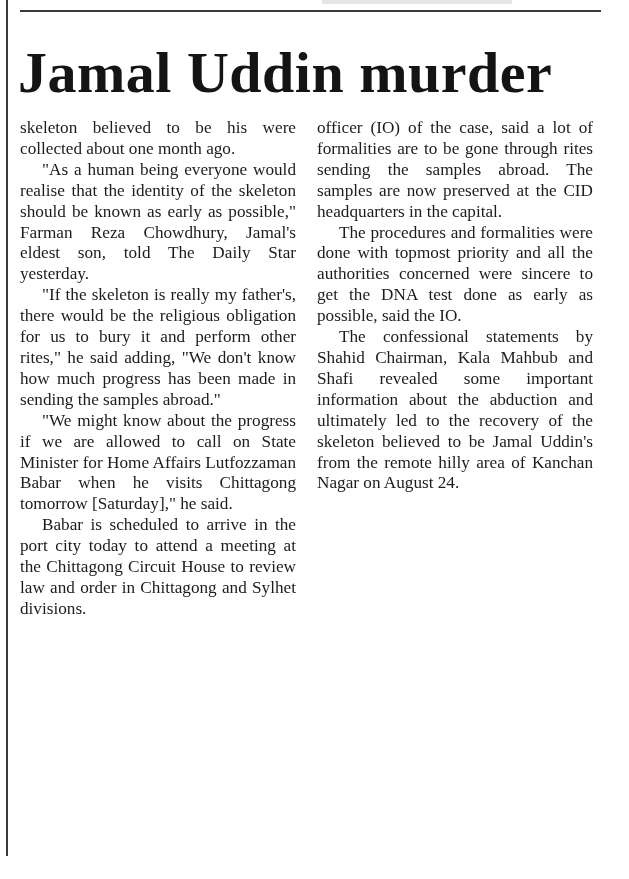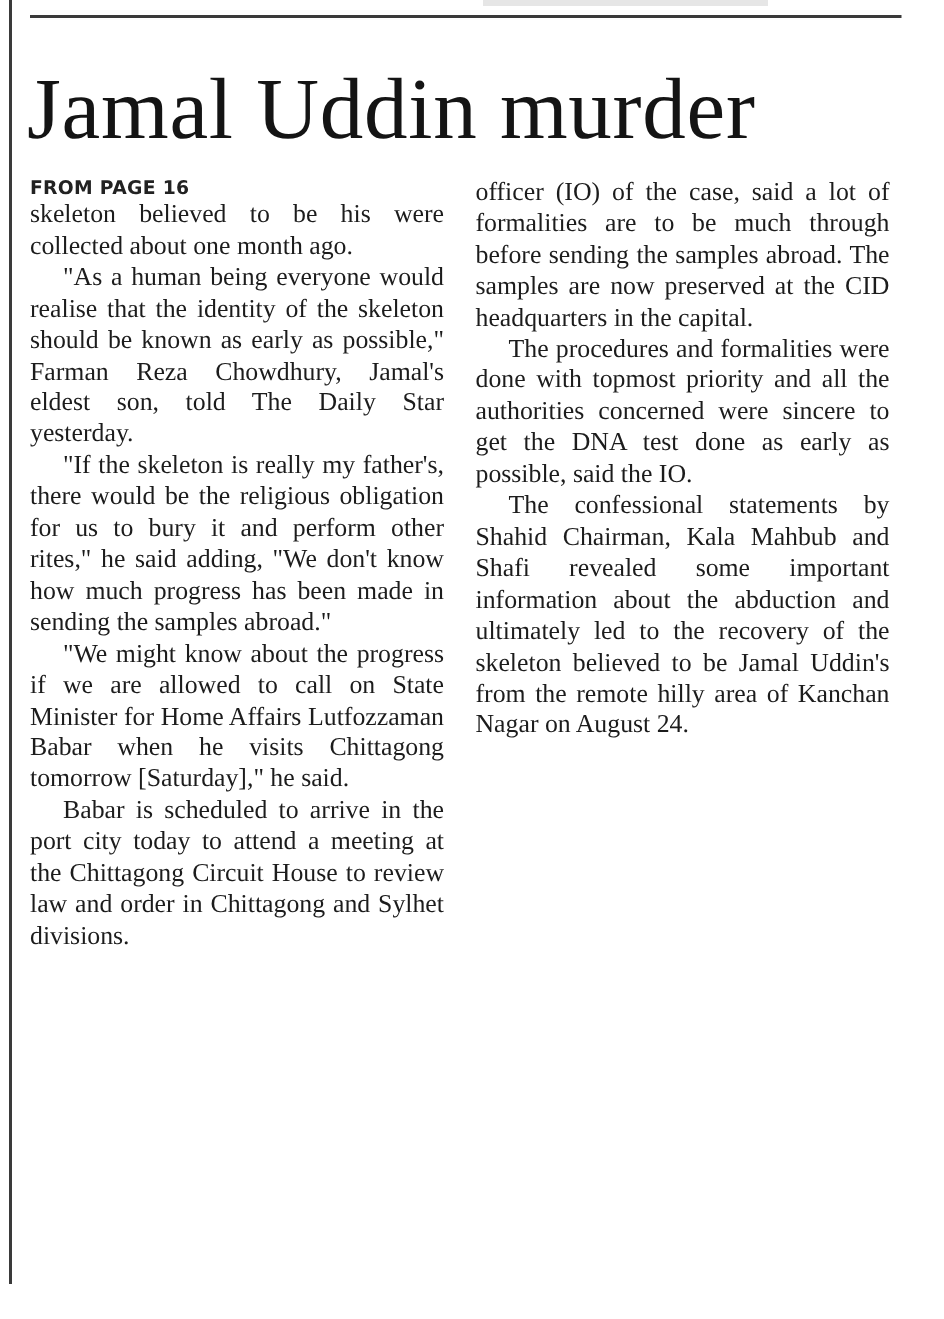--- a/index.html
+++ b/index.html
@@ -16,21 +16,21 @@
       position: absolute; left: 20px; top: 10px; width: 581px; height: 2px;
       background: #3a3a3a;
     }
     .top-faint {
       position: absolute; left: 322px; top: 0px; width: 190px; height: 4px;
       background: #e6e6e6;
     }
     .headline {
       position: absolute; left: 18px; top: 38px; width: 590px;
       font-family: "Liberation Serif", serif;
-      font-size: 58px; line-height: 70px; font-weight: normal;
+      font-size: 58px; line-height: 70px; font-weight: bold;
       letter-spacing: 0.5px; color: #141414; margin: 0;
       white-space: nowrap;
     }
     .col {
       position: absolute; top: 118px;
       font-family: "Liberation Serif", serif;
       font-size: 17.2px; line-height: 20.9px;
       text-align: justify; color: #1c1c1c;
     }
     .col-left { left: 20px; width: 276px; }
@@ -46,25 +46,24 @@
 </head>
 <body>
 
 <div class="left-border"></div>
 <div class="top-faint"></div>
 <div class="top-rule"></div>
 
 <h1 class="headline">Jamal Uddin murder</h1>
 
 <div class="col col-left">
-  <div class="kicker">FROM PAGE 16</div>
   <p class="para">skeleton believed to be his were collected about one month ago.</p>
   <p class="para indent">"As a human being everyone would realise that the identity of the skeleton should be known as early as possible," Farman Reza Chowdhury, Jamal's eldest son, told The Daily Star yesterday.</p>
   <p class="para indent">"If the skeleton is really my father's, there would be the religious obligation for us to bury it and perform other rites," he said adding, "We don't know how much progress has been made in sending the samples abroad."</p>
   <p class="para indent">"We might know about the progress if we are allowed to call on State Minister for Home Affairs Lutfozzaman Babar when he visits Chittagong tomorrow [Saturday]," he said.</p>
   <p class="para indent">Babar is scheduled to arrive in the port city today to attend a meeting at the Chittagong Circuit House to review law and order in Chittagong and Sylhet divisions.</p>
 </div>
 
 <div class="col col-right">
-  <p class="para">officer (IO) of the case, said a lot of formalities are to be much through before sending the samples abroad. The samples are now preserved at the CID headquarters in the capital.</p>
+  <p class="para">officer (IO) of the case, said a lot of formalities are to be gone through rites sending the samples abroad. The samples are now preserved at the CID headquarters in the capital.</p>
   <p class="para indent">The procedures and formalities were done with topmost priority and all the authorities concerned were sincere to get the DNA test done as early as possible, said the IO.</p>
   <p class="para indent">The confessional statements by Shahid Chairman, Kala Mahbub and Shafi revealed some important information about the abduction and ultimately led to the recovery of the skeleton believed to be Jamal Uddin's from the remote hilly area of Kanchan Nagar on August 24.</p>
 </div>
 
 </body></html>

